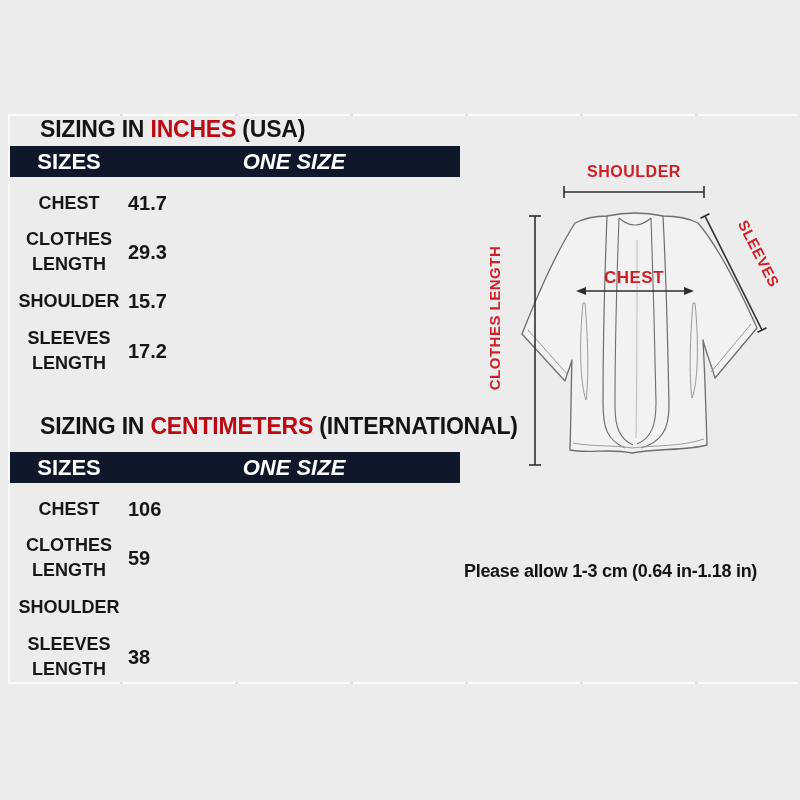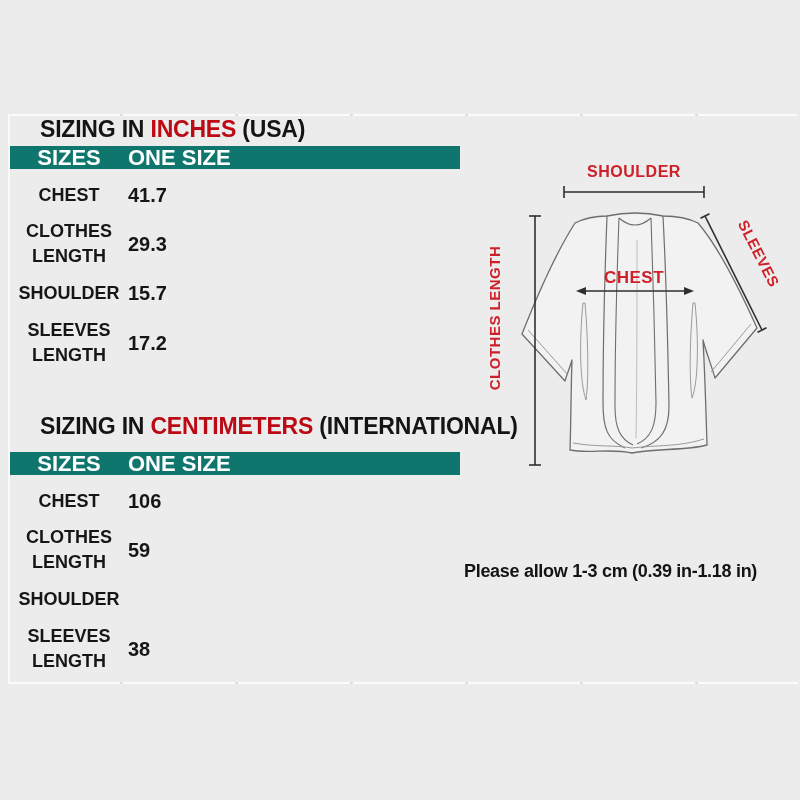--- a/index.html
+++ b/index.html
@@ -18,26 +18,26 @@
   
   .sec-title{
     font-size:23px;font-weight:bold;color:#141414;
     white-space:nowrap;letter-spacing:-0.2px;margin-left:28px;
   }
   .sec-title .accent{color:#bb0a14;}
 
   
   .tbl{width:450px;}
   .tbl-header{
-    background:#0f766e;color:#ffffff;
-    height:23px;display:flex;align-items:center;
+    background:#0f172a;color:#ffffff;
+    height:31px;display:flex;align-items:center;
     font-weight:bold;font-size:22px;
   }
   .hcell1{width:118px;text-align:center;}
-  .hcell2{width:332px;text-align:left;}
+  .hcell2{width:332px;text-align:center;font-style:italic;}
   .trow{display:flex;align-items:center;}
   .cell-label{
     width:118px;text-align:center;
     font-weight:bold;font-size:18px;color:#161616;line-height:25px;
   }
   .cell-value{
     width:332px;text-align:left;
     font-weight:bold;font-size:20px;color:#161616;
   }
 
@@ -159,14 +159,14 @@
     <line x1="302.5" y1="184.2" x2="311.5" y2="179.8"></line>
   </g>
 
   <text class="dia-label" x="179" y="29" text-anchor="middle" font-size="16" letter-spacing="0.5">SHOULDER</text>
   <text class="dia-label" x="179" y="135" text-anchor="middle" font-size="17" letter-spacing="0.5">CHEST</text>
   <text class="dia-label" text-anchor="middle" font-size="15" letter-spacing="0.5" transform="translate(45,170) rotate(-90)">CLOTHES LENGTH</text>
   <text class="dia-label" text-anchor="middle" font-size="15" letter-spacing="0.5" transform="translate(299,108) rotate(63)">SLEEVES</text>
 </svg>
 
 <div class="abs note" style="left:464px;top:557px;">
-  <div>Please allow 1-3 cm (0.39 in-1.18 in)</div>
+  <div>Please allow 1-3 cm (0.64 in-1.18 in)</div>
 </div>
 
 </body></html>

